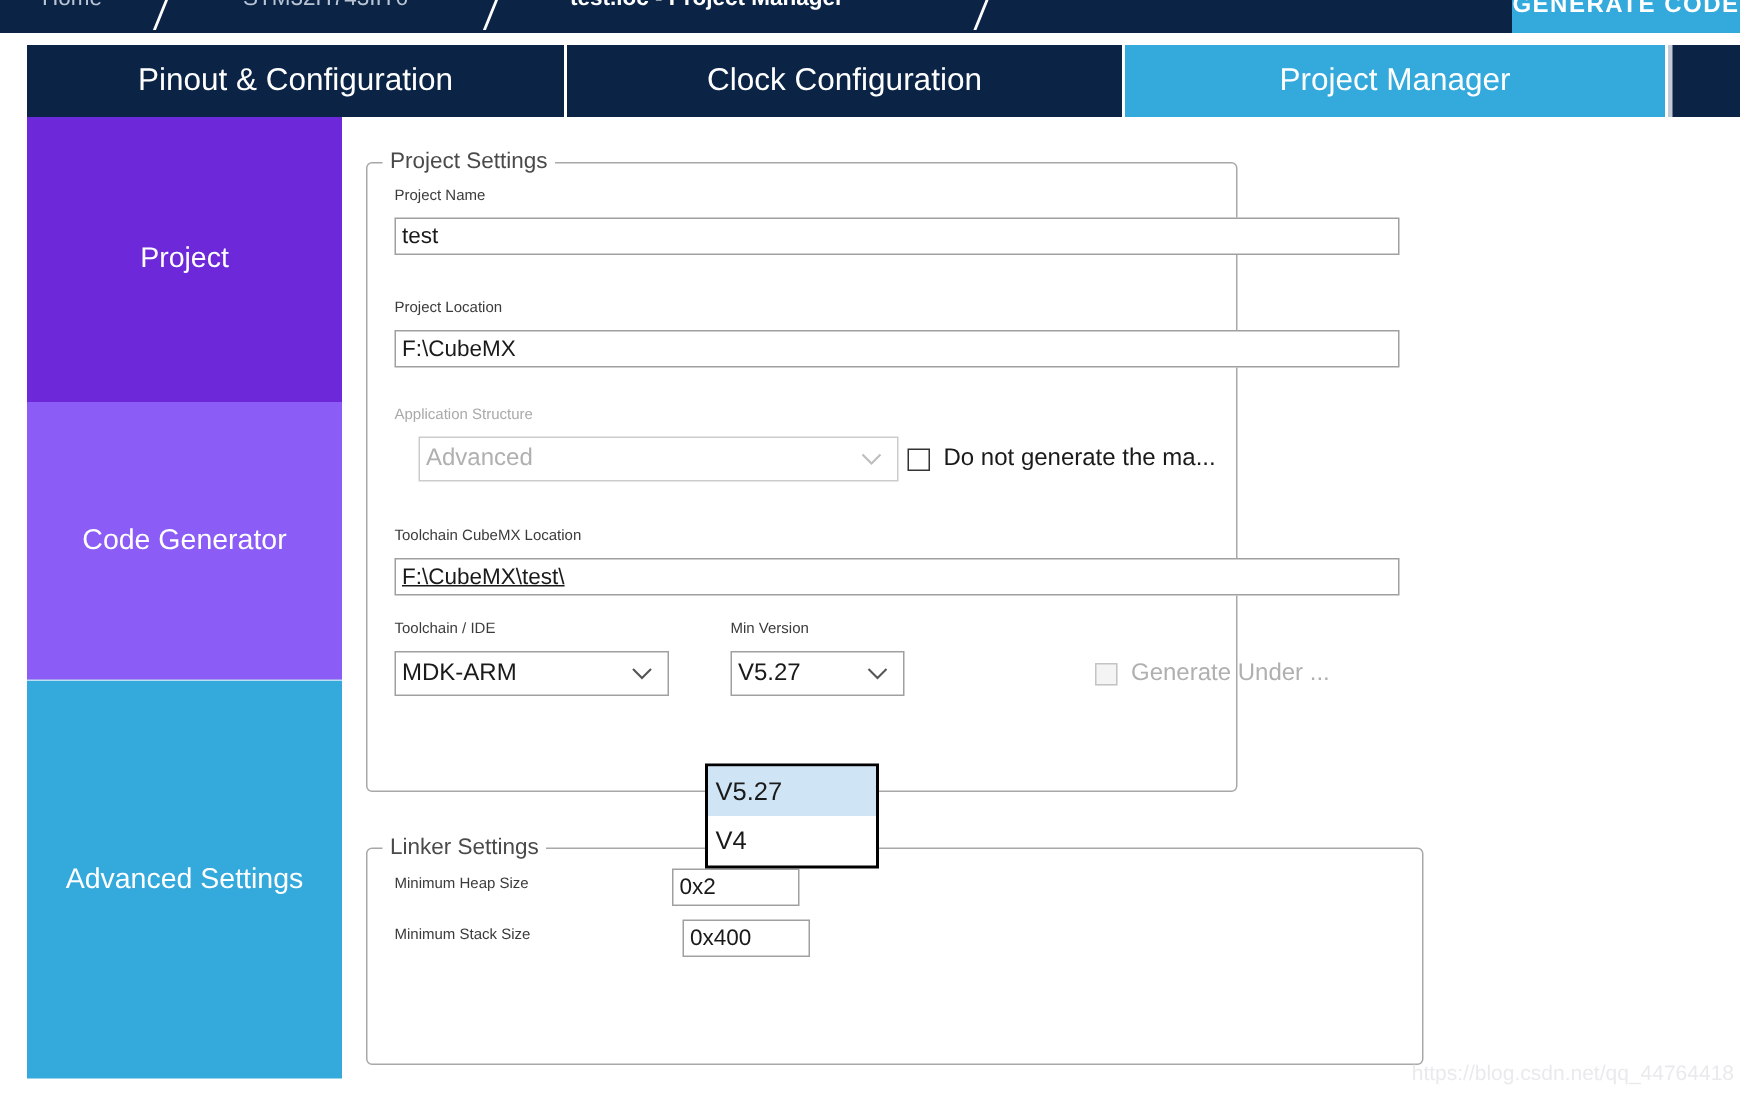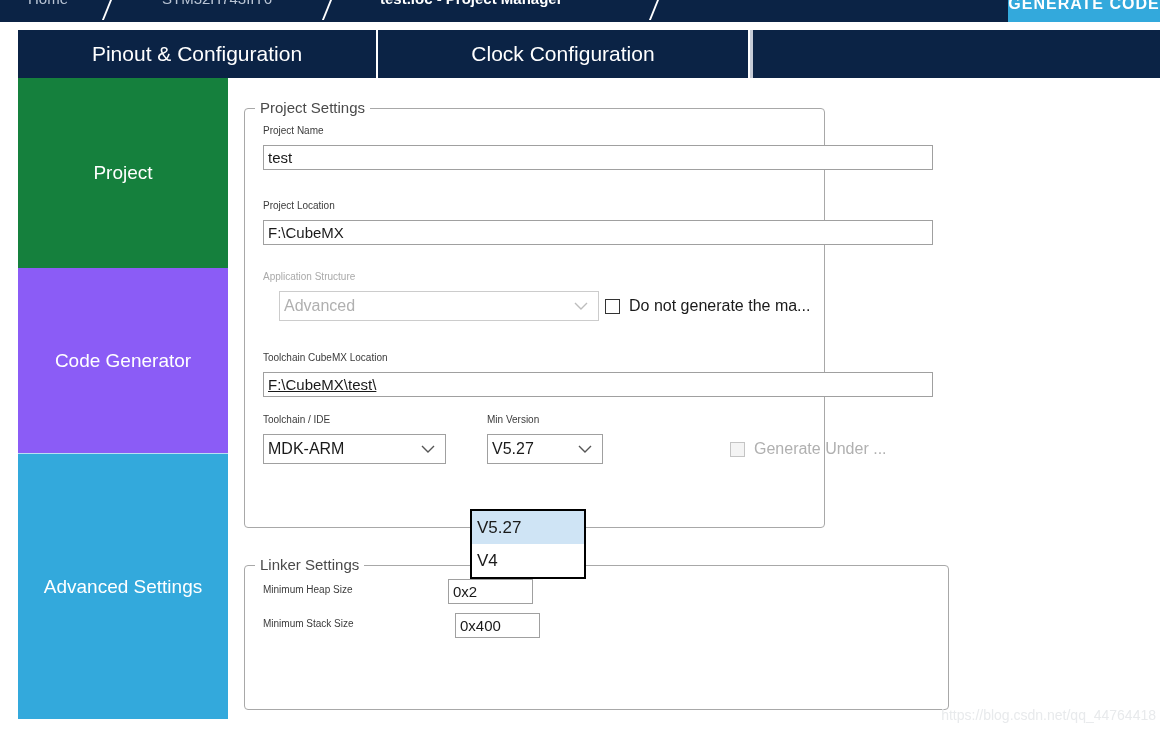--- a/index.html
+++ b/index.html
@@ -89,21 +89,21 @@
   }
   .side-item {
     width: 100%;
     display: flex;
     align-items: center;
     justify-content: center;
     color: #ffffff;
     font-size: 19px;
     white-space: nowrap;
   }
-  .side-item.s1 { height: 190px; background: #15803d; }
+  .side-item.s1 { height: 190px; background: #6d28d9; }
   .side-item.s2 { height: 186px; background: #8b5cf6; border-bottom: 1px solid #b9dff2; }
   .side-item.s3 { height: 265px; background: #33A9DC; }
 
   
   .content {
     position: absolute;
     top: 78px; left: 228px;
     width: 932px;
     height: 653px;
     background: #ffffff;
@@ -234,20 +234,21 @@
   <span class="crumb dim" style="left:162px;">STM32H743IIT6</span>
   <span class="crumb-sep" style="left:328px;"></span>
   <span class="crumb active" style="left:380px;">test.ioc - Project Manager</span>
   <span class="crumb-sep" style="left:655px;"></span>
   <div class="generate-btn">GENERATE CODE</div>
 </div>
 
 <div class="tab-bar">
   <div class="tab t1">Pinout &amp; Configuration</div>
   <div class="tab t2">Clock Configuration</div>
+  <div class="tab t3">Project Manager</div>
   <div class="tab t4"></div>
 </div>
 
 <div class="side-nav">
   <div class="side-item s1">Project</div>
   <div class="side-item s2">Code Generator</div>
   <div class="side-item s3">Advanced Settings</div>
 </div>
 
 <div class="content">

